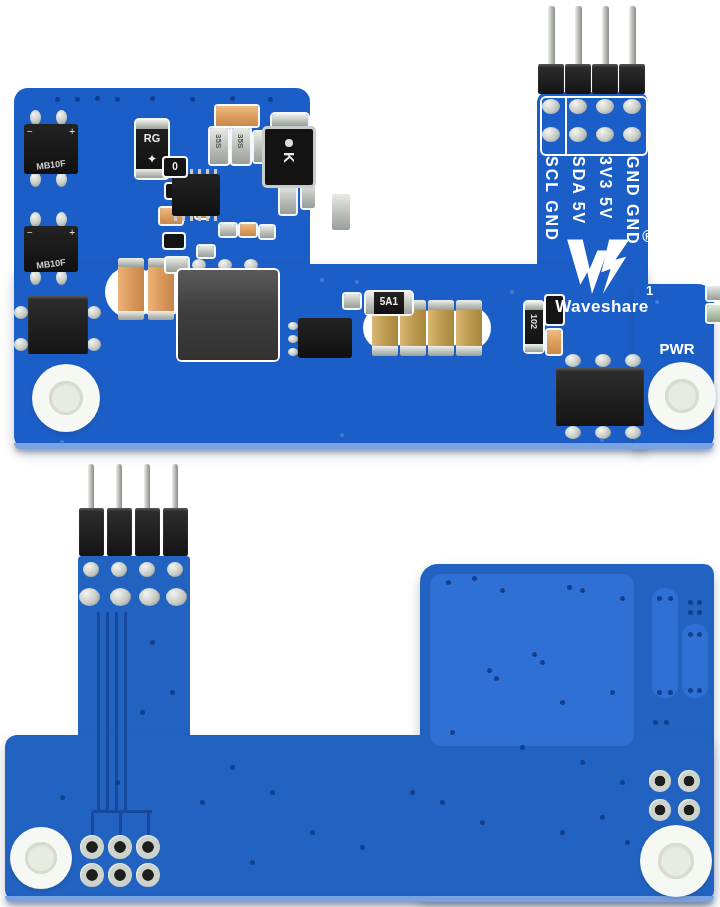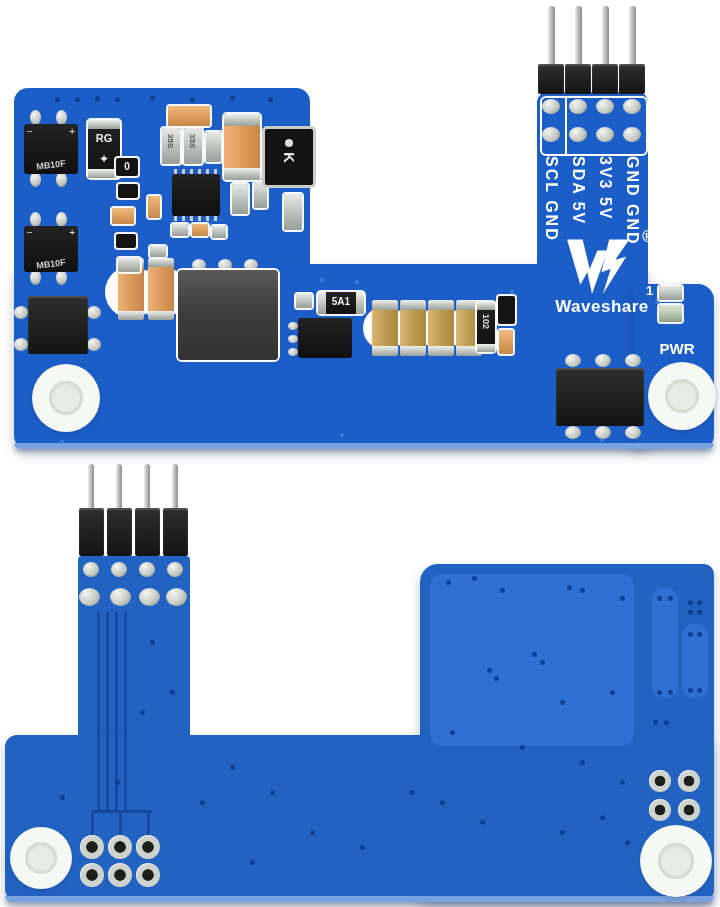--- a/index.html
+++ b/index.html
@@ -16,21 +16,21 @@
   .block{background:linear-gradient(180deg,#2e2e2e,#141414);border-radius:2px;
          box-shadow:inset 0 2px 2px rgba(255,255,255,.18);}
   .blob{background:radial-gradient(circle at 35% 30%,#f4f4f0,#c6cbc4 55%,#878e87);border-radius:50%;}
   .hole-sq{background:#000;box-shadow:inset 2px 2px 1px rgba(205,210,205,.55);}
   .ring{border-radius:50%;background:radial-gradient(circle,#1d1f1c 0 32%,#cdd2cb 36% 78%,#8f968e 100%);
         box-shadow:inset 1px 1px 1px rgba(255,255,255,.6);}
   .via{border-radius:50%;background:#0e3b88;opacity:.9;}
   .via.light{background:#4f86dd;opacity:.8;}
   .trace{background:#17499e;}
   
-  .outl{box-shadow:0 0 0 2px rgba(255,255,255,.95);}
+  .outl{box-shadow:0 0 0 2px rgba(255,255,255,.95);margin-left:48px;}
   .comp-silver{background:linear-gradient(180deg,#e9eae6,#b9beb8 55%,#989e98);border-radius:2px;}
   .comp-tan{background:linear-gradient(180deg,#eebc80,#d9995a 60%,#c9894c);border-radius:2px;}
   .comp-black{background:#141414;border-radius:2px;}
   .cap-end{background:linear-gradient(180deg,#eff0ec,#b9beb8 60%,#9aa09a);}
   .chip{background:linear-gradient(180deg,#232323,#101010);border-radius:3px;}
   .white-silk{color:#fff;}
   .mhole{background:#f6f8f4;border-radius:50%;box-shadow:0 2px 4px rgba(30,50,90,.25);}
   .mhole-in{background:#e7ebe2;border-radius:50%;box-shadow:inset 0 0 0 3px #d6dccf, inset 0 2px 4px rgba(0,0,0,.12);}
   .vtext{writing-mode:vertical-rl;}
   .pinlabel{color:#fff;font-weight:bold;font-size:16px;letter-spacing:2px;writing-mode:vertical-rl;}

